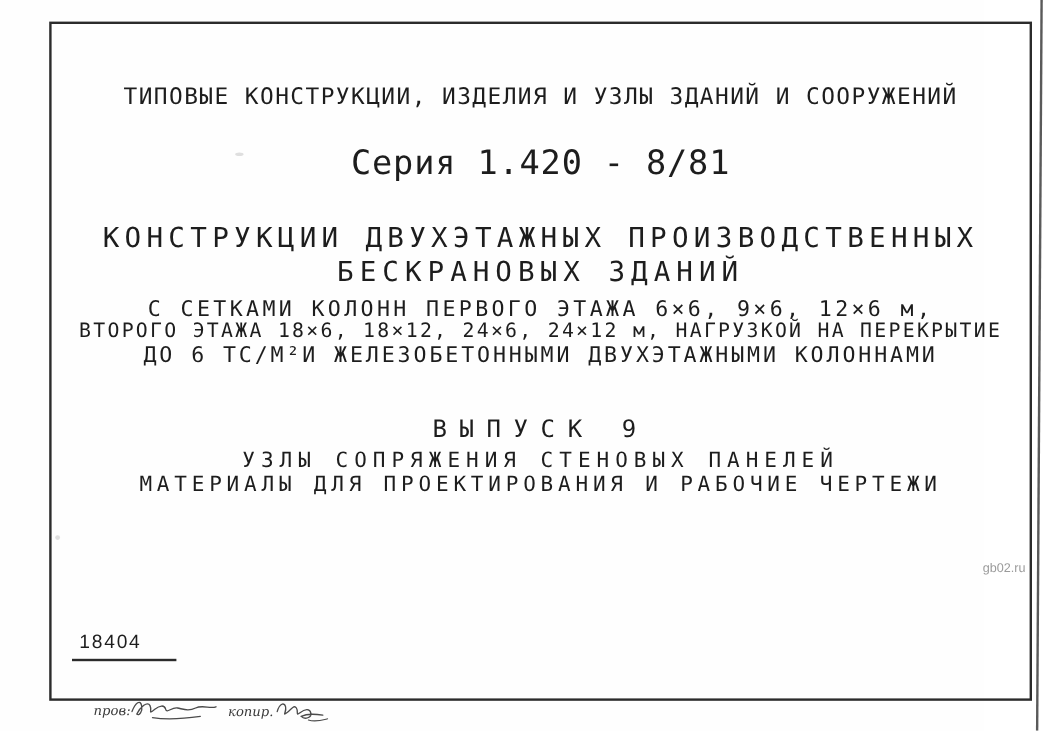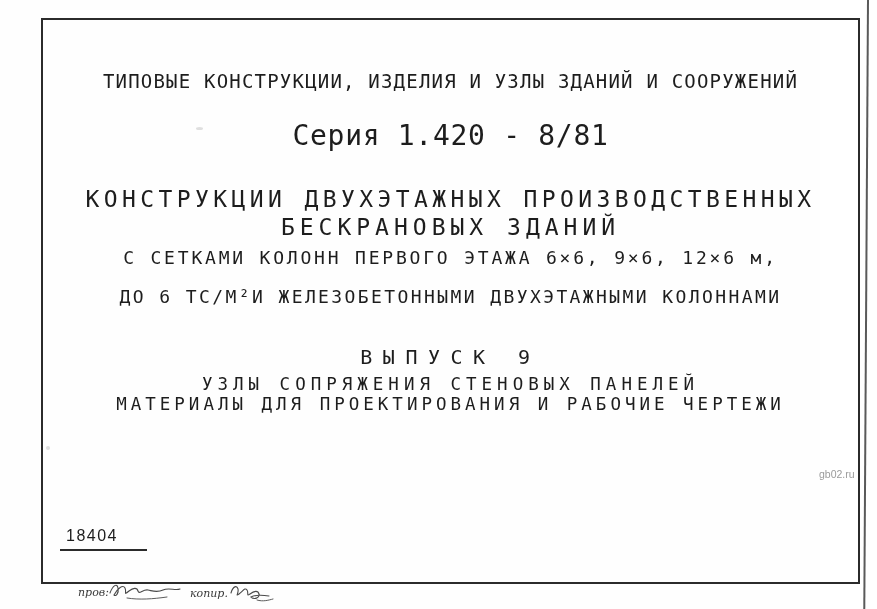--- a/index.html
+++ b/index.html
@@ -106,20 +106,21 @@
   <div class="line l-header">ТИПОВЫЕ  КОНСТРУКЦИИ, ИЗДЕЛИЯ  И  УЗЛЫ  ЗДАНИЙ  И  СООРУЖЕНИЙ</div>
 
   <div class="line l-series">Серия 1.420 - 8/81</div>
 
   <div class="line l-title2">БЕСКРАНОВЫХ  ЗДАНИЙ</div>
 
   <div class="line l-title1">КОНСТРУКЦИИ  ДВУХЭТАЖНЫХ  ПРОИЗВОДСТВЕННЫХ</div>
 
   <div class="line l-sub1">С СЕТКАМИ КОЛОНН ПЕРВОГО ЭТАЖА 6×6, 9×6, 12×6 м,</div>
 
+  <div class="line l-sub2">ВТОРОГО ЭТАЖА 18×6, 18×12, 24×6, 24×12 м, НАГРУЗКОЙ НА ПЕРЕКРЫТИЕ</div>
 
   <div class="line l-sub3">ДО 6 ТС/М²И ЖЕЛЕЗОБЕТОННЫМИ ДВУХЭТАЖНЫМИ КОЛОННАМИ</div>
 
   <div class="line l-issue">ВЫПУСК 9</div>
 
   <div class="line l-sec1">УЗЛЫ СОПРЯЖЕНИЯ СТЕНОВЫХ ПАНЕЛЕЙ</div>
 
   <div class="line l-sec2">МАТЕРИАЛЫ ДЛЯ ПРОЕКТИРОВАНИЯ И РАБОЧИЕ ЧЕРТЕЖИ</div>
 
   <div class="order-number">18404</div>

